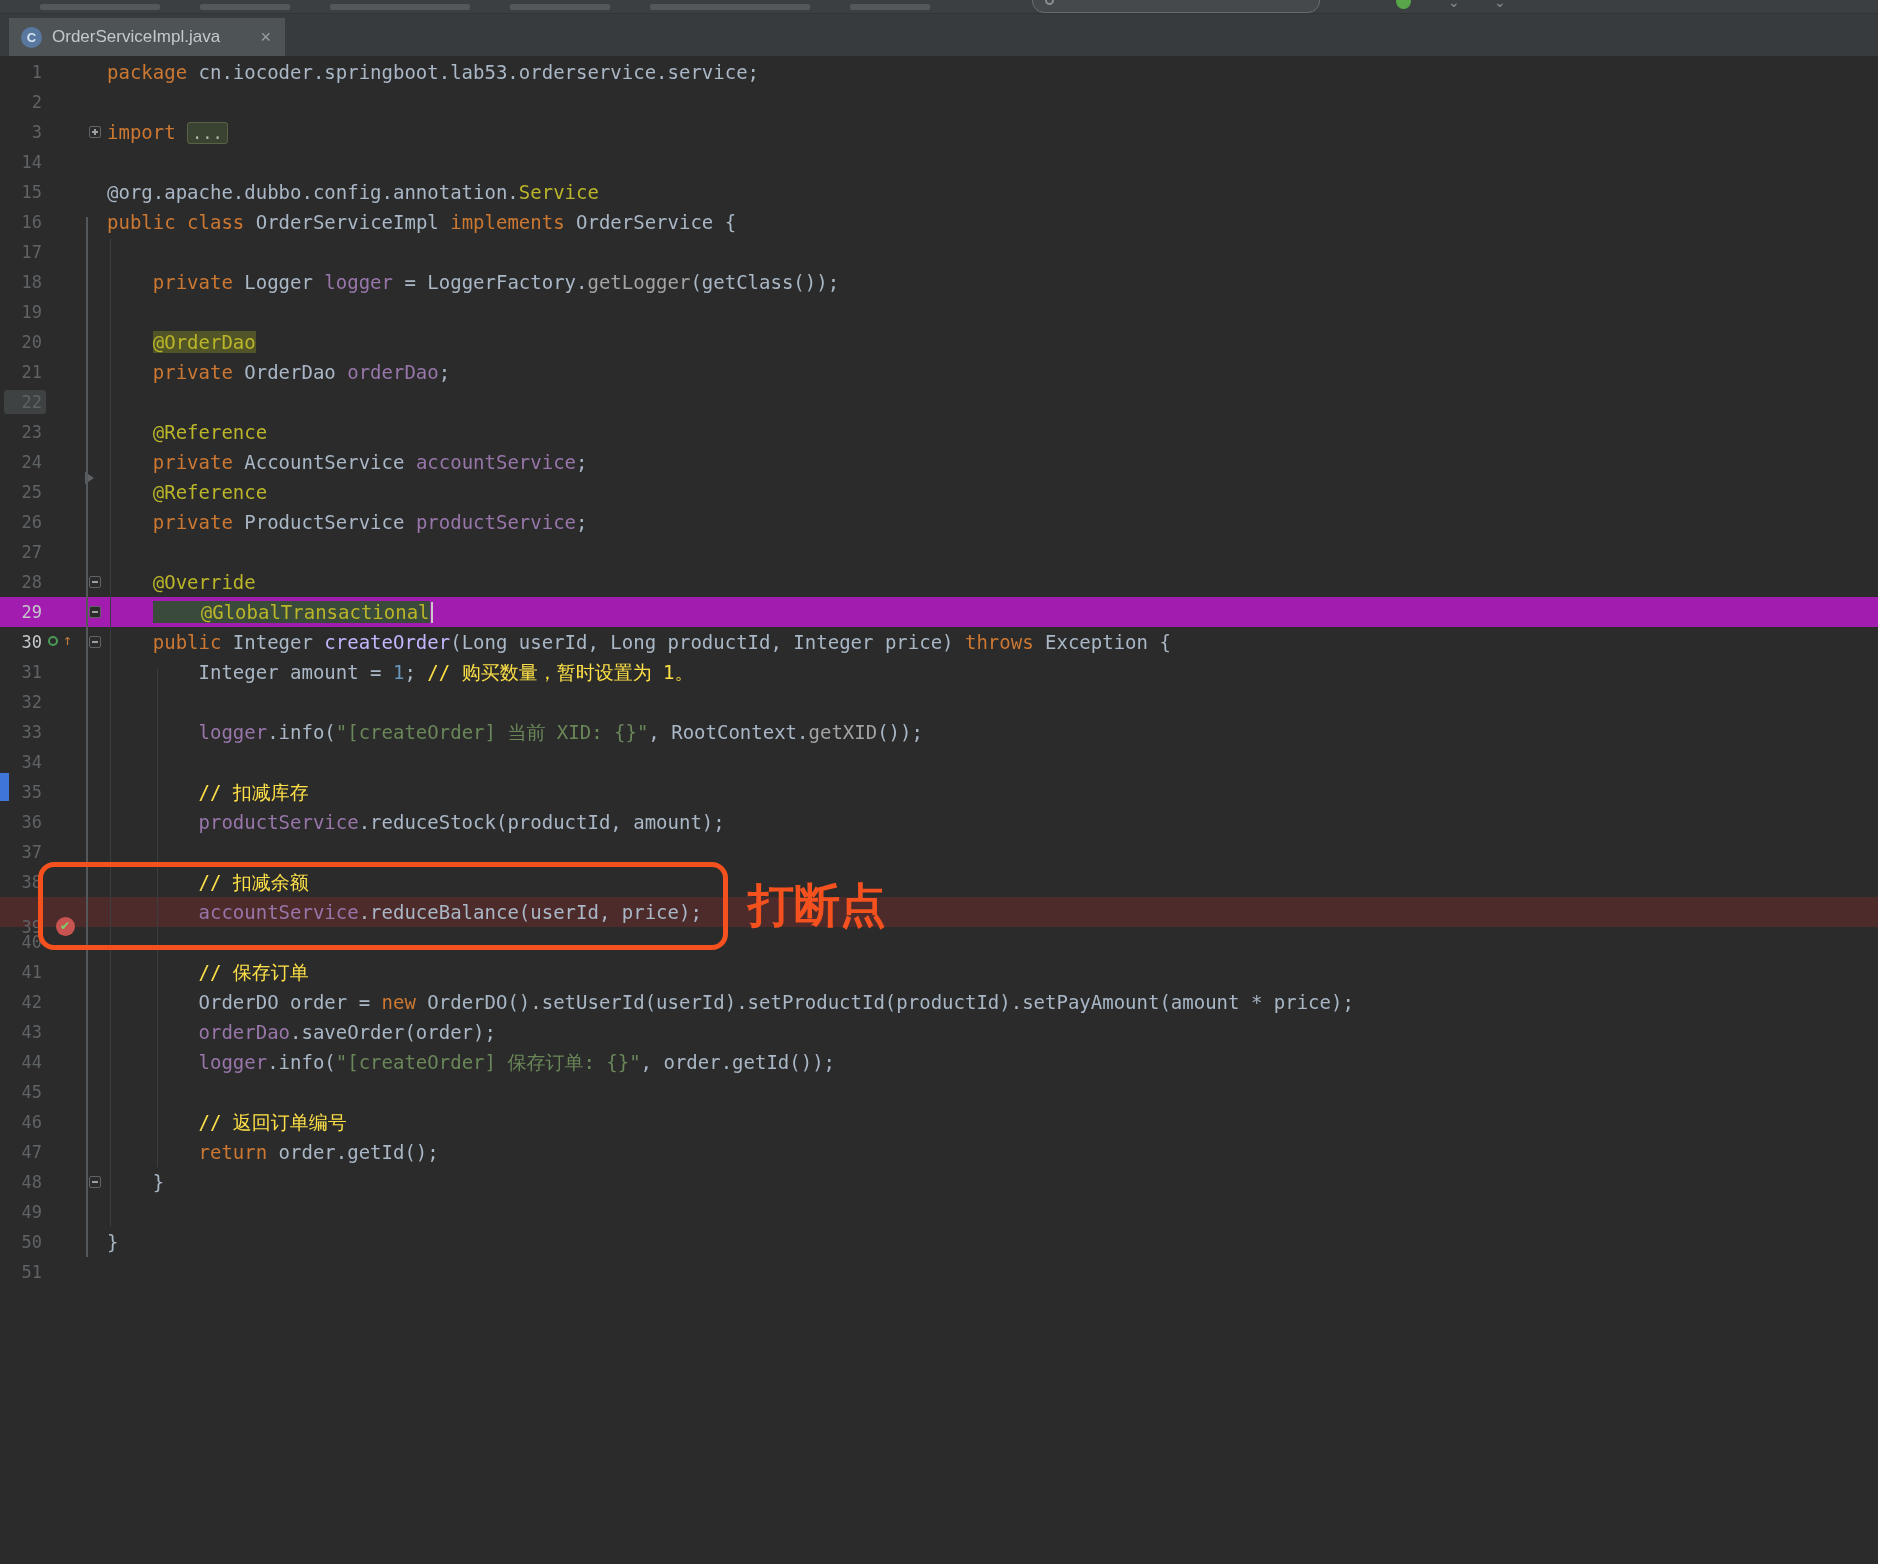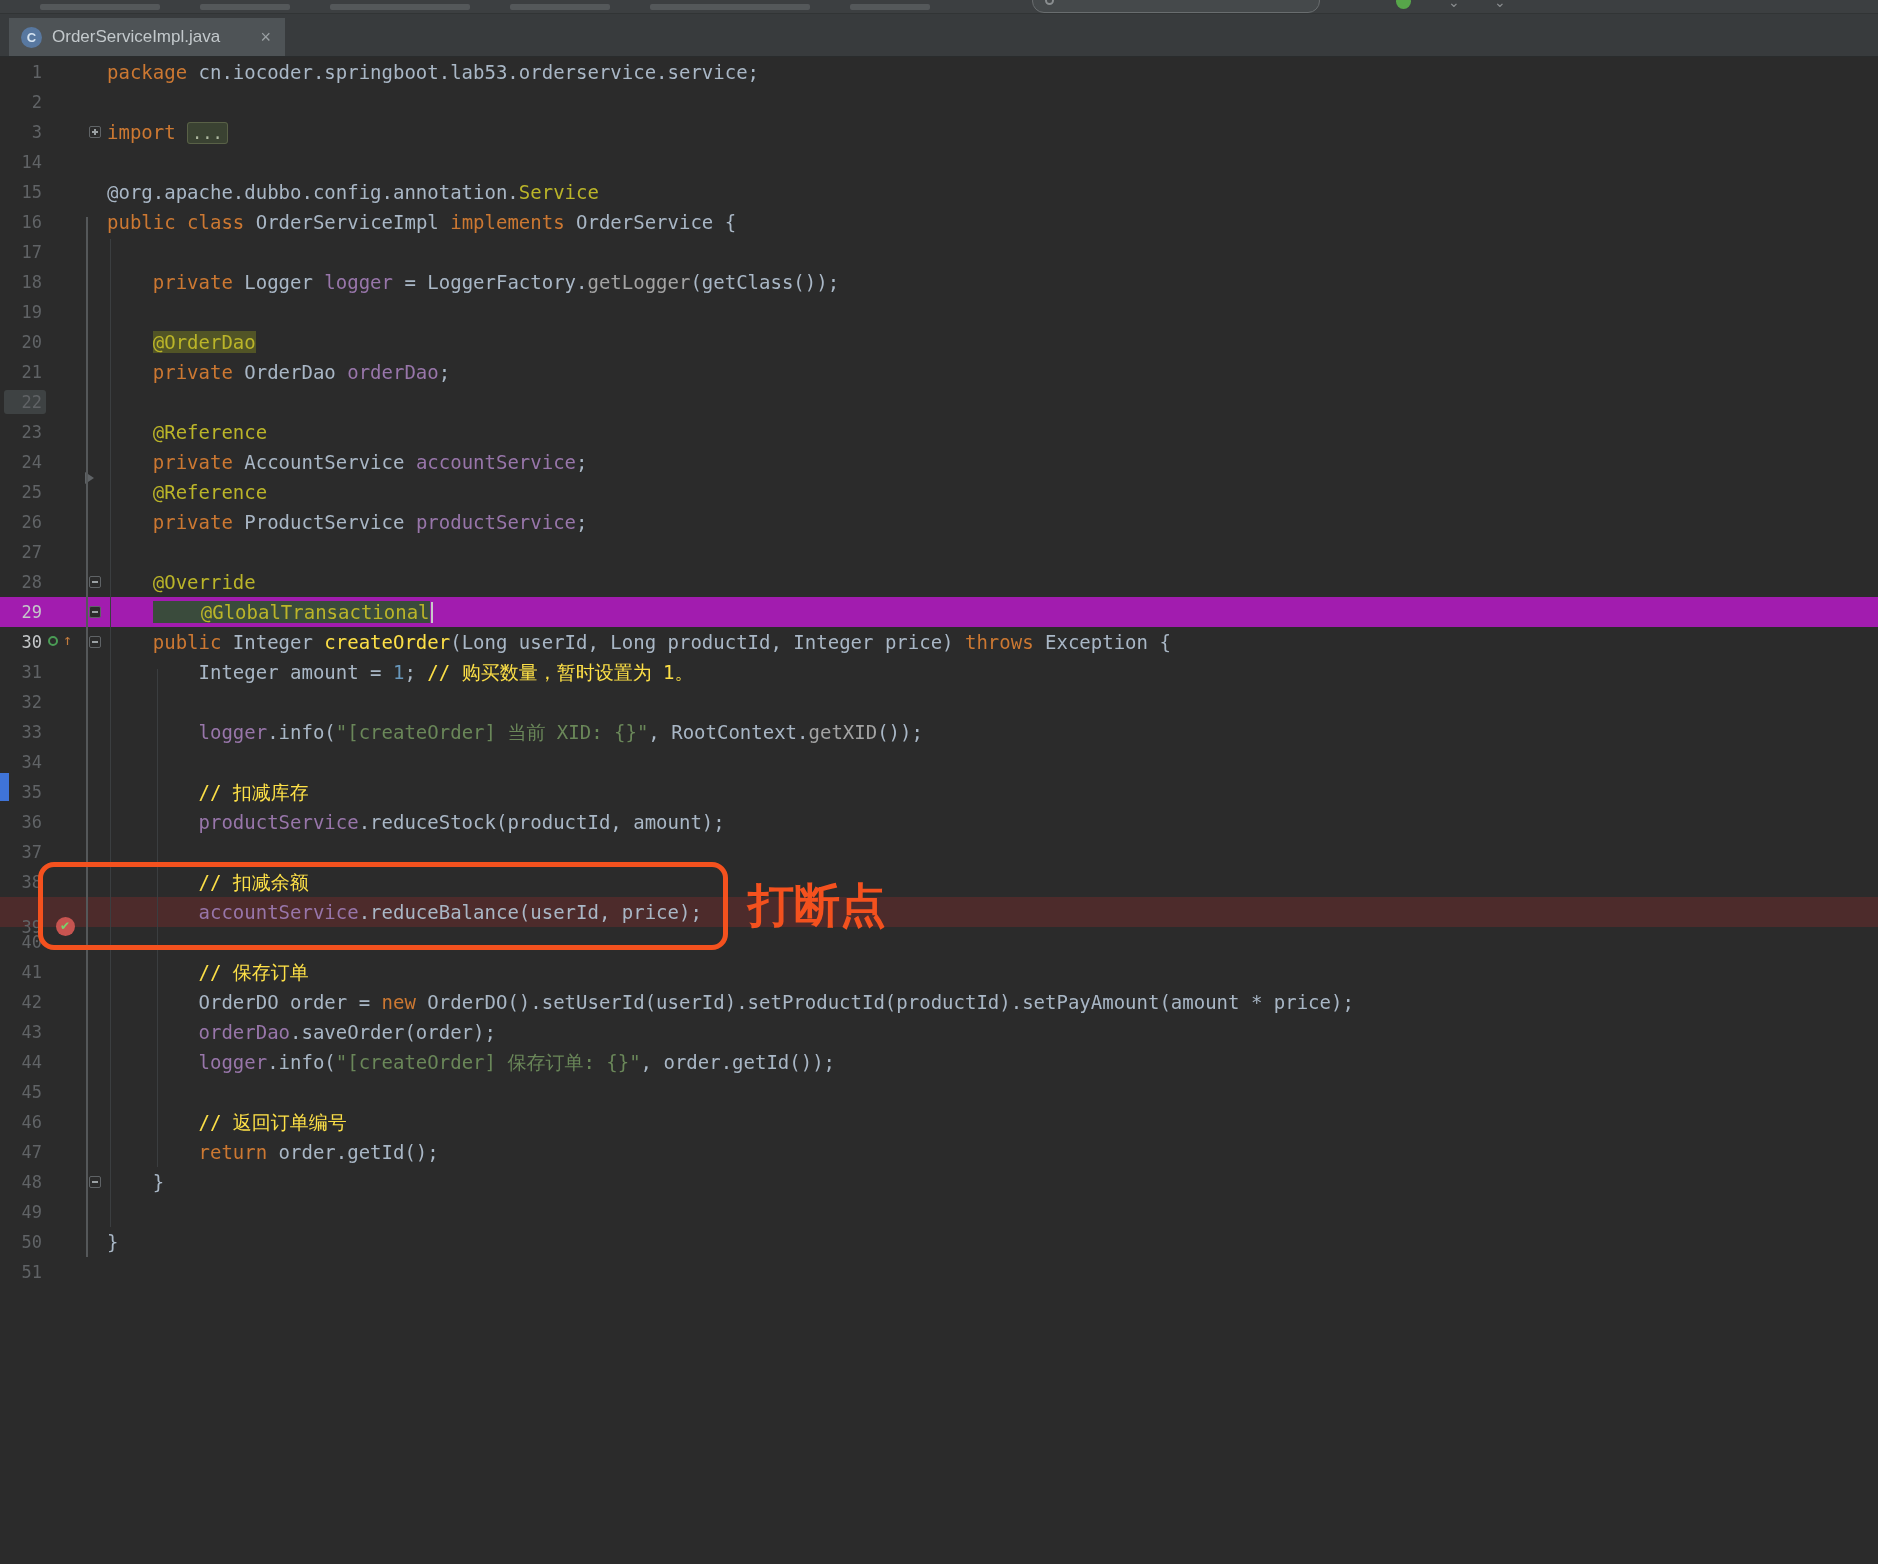--- a/index.html
+++ b/index.html
@@ -115,21 +115,21 @@
     padding-left:1px;
   }
 
   .t-kw  { color:#cc7832; }
   .t-ann { color:#bbb529; }
   .t-hl1 { background:#515426; }
   .t-hl2 { background:#3a4b3c;padding-left:48px; }
   .t-str { color:#6a8759; }
   .t-cmt { color:#fde047; }
   .t-num { color:#6897bb; }
-  .t-mth { color:#fde047; }
+  .t-mth { color:#c4b5fd; }
   .t-fld { color:#9876aa; }
   .t-pl  { color:#a9b7c6; }
   .t-it  { color:#a3a3a3; }
   .t-fold{
     background:#3a4232; color:#aeb8a0; border:1px solid #596147;
     border-radius:3px; padding:0 4px; font-size:17px;
   }
 
   .caret {
     display:inline-block; width:2px; height:21px; background:#c8c8c8;

